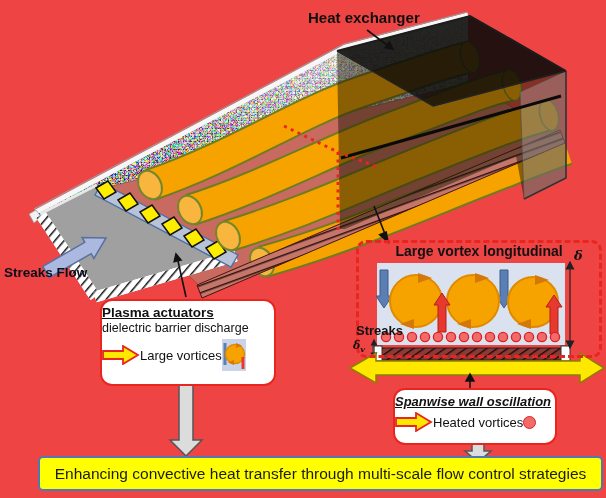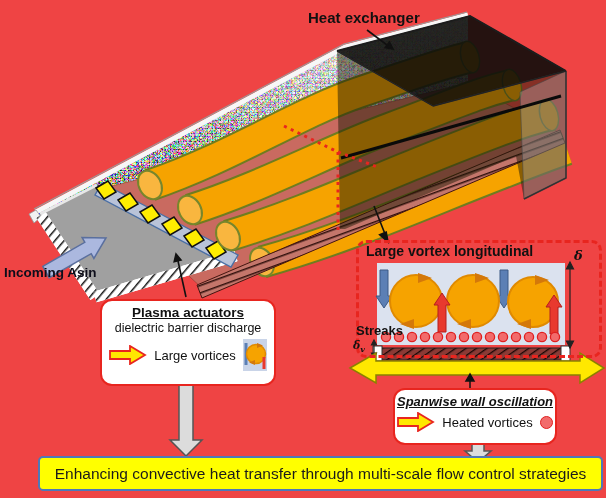--- a/index.html
+++ b/index.html
@@ -6,36 +6,36 @@
   #stage{position:relative;width:606px;height:498px;background:#ef4444;overflow:hidden;
          font-family:"Liberation Sans",sans-serif;}
   #scene-svg{position:absolute;left:0;top:0;z-index:1;}
   .lbl{position:absolute;z-index:3;color:#111;white-space:nowrap;}
   .b{font-weight:bold;}
   .lbl-heat{left:308px;top:9px;font-size:15px;}
   .lbl-heated{left:397px;top:204px;font-size:14px;}
   .lbl-incoming{left:4px;top:265px;font-size:13.5px;color:#0d0d1a;}
   .inset-border{position:absolute;left:356px;top:240px;width:240px;height:112px;z-index:4;
       border:3px dashed #e8251f;border-radius:10px;pointer-events:none;}
-  .inset-title{left:366px;top:243px;width:226px;text-align:left;font-size:14px;z-index:5;}
+  .inset-title{left:366px;top:243px;width:226px;text-align:center;font-size:14px;z-index:5;}
   .lbl-streaks{left:356px;top:323px;font-size:13px;z-index:5;}
   .lbl-delta{left:574px;top:248px;font-size:13px;font-weight:bold;z-index:5;
       font-family:"DejaVu Serif",serif;font-style:italic;}
   .lbl-deltav{left:353px;top:339px;font-size:11px;font-weight:bold;z-index:5;
       font-family:"DejaVu Serif",serif;font-style:italic;}
   .lbl-deltav sub{font-size:8px;}
   .lbl-formula{left:380px;top:360px;width:180px;text-align:center;font-size:12.5px;z-index:5;
       font-family:"DejaVu Serif",serif;font-style:italic;font-weight:bold;color:#151500;}
   .callout{position:absolute;background:#fff;border:2.5px solid #e8251f;border-radius:12px;
-      z-index:4;display:flex;flex-direction:column;align-items:center;}
+      z-index:4;display:flex;flex-direction:column;}
   .plasma-box{left:100px;top:299px;width:172px;height:83px;}
   .spanwise-box{left:393px;top:388px;width:160px;height:53px;}
   .callout .title{font-weight:bold;text-decoration:underline;font-size:13.5px;margin-top:4px;color:#111;}
   .callout .subtitle{font-size:12.5px;color:#111;margin-top:1px;}
-  .callout .row{display:flex;align-items:center;gap:7px;margin-top:3px;}
+  .callout .row{display:flex;align-items:center;gap:0;margin-top:3px;}
   .callout .row .item-label{font-size:13px;color:#111;}
   .dot-icon{width:11px;height:11px;border-radius:50%;background:#f26b6b;border:1.5px solid #e02020;}
   .banner{position:absolute;left:38px;top:456px;width:561px;height:31px;background:#ffff00;
       border:2px solid #4e79b8;border-radius:5px;z-index:4;display:flex;align-items:center;
       justify-content:center;font-size:15.5px;color:#1b1b1b;}
 </style>
 </head>
 <body>
 
 <div id="stage">
@@ -222,21 +222,21 @@
     <polygon points="350,368 376,353 376,361 580,361 580,353 604,368 580,383 580,375 376,375 376,383" fill="#ffe800" stroke="#8b8000" stroke-width="1.5"></polygon>
 
     <g stroke="#111" stroke-width="1.5" fill="#111">
       <line x1="470" y1="388" x2="470" y2="379"></line>
       <polygon points="470,374 466,381 474,381"></polygon>
     </g>
   </g>
 </svg>
 
   <div class="lbl b lbl-heat">Heat exchanger</div>
-  <div class="lbl b lbl-incoming">Incoming Asin</div>
+  <div class="lbl b lbl-incoming">Streaks Flow</div>
 
   <div class="inset-border"></div>
   <div class="lbl b inset-title">Large vortex longitudinal</div>
   <div class="lbl b lbl-streaks">Streaks</div>
   <div class="lbl lbl-delta">δ</div>
   <div class="lbl lbl-deltav"><span>δ</span><sub>v</sub></div>
 
   <div class="callout plasma-box">
     <div class="title">Plasma actuators</div>
     <div class="subtitle">dielectric barrier discharge</div>

